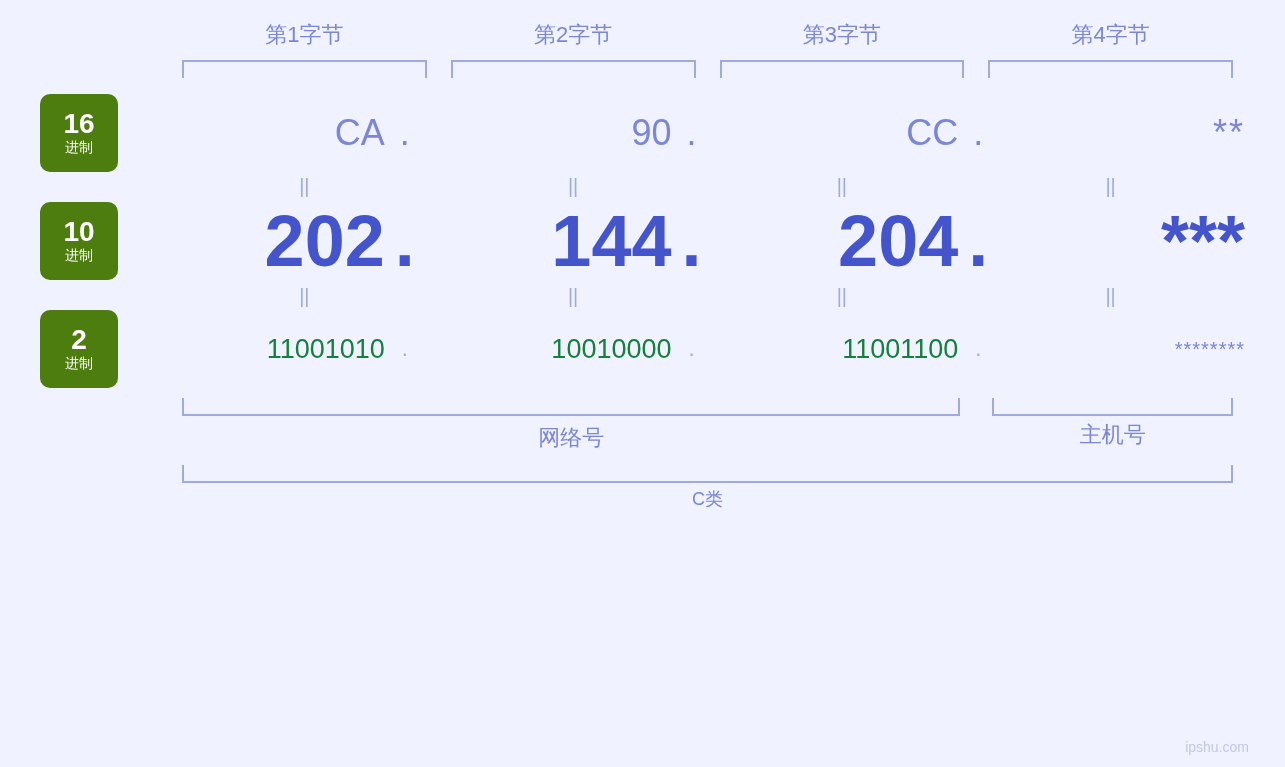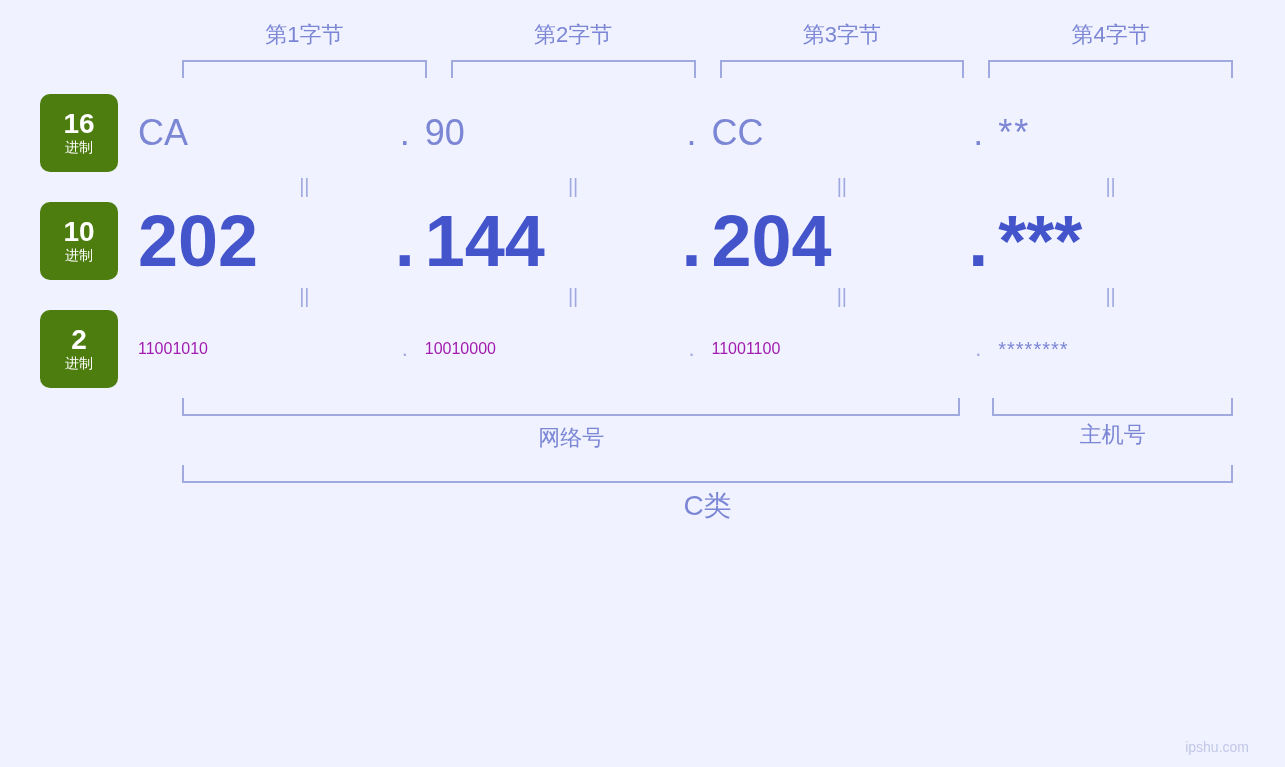--- a/index.html
+++ b/index.html
@@ -114,22 +114,22 @@
       letter-spacing: 2px;
     }
 
     .cell-value.secret-large {
       font-size: 72px;
       color: #4455cc;
       font-weight: 700;
     }
 
     .cell-value.small {
-      font-size: 16px;
-      color: #a21caf;
+      font-size: 27px;
+      color: #15803d;
     }
 
     .dot {
       font-size: 72px;
       color: #4455cc;
       font-weight: 700;
       text-align: center;
       line-height: 1;
     }
 
@@ -172,21 +172,21 @@
     }
 
     .dot-col {
       width: 40px;
       text-align: center;
       flex-shrink: 0;
     }
 
     .value-col {
       flex: 1;
-      text-align: left;
+      text-align: right;
     }
   </style>
 </head>
 <body>
 
 <div class="container">
 
   <div class="col-headers">
     <div class="col-header">第1字节</div>
     <div class="col-header">第2字节</div>
@@ -271,18 +271,18 @@
     </div>
 
     <div style="display:flex;flex-direction:column;align-items:center;width:calc(25% - 4px);margin-left:8px;">
       <div style="width:calc(100% - 24px);height:18px;border-bottom:2px solid #a0aadf;border-left:2px solid #a0aadf;border-right:2px solid #a0aadf;"></div>
       <div style="color:#7b86d4;font-size:22px;margin-top:4px;">主机号</div>
     </div>
   </div>
 
   <div style="display:flex;width:100%;padding-left:130px;margin-top:12px;flex-direction:column;align-items:center;">
     <div style="width:calc(100% - 24px);height:18px;border-bottom:2px solid #a0aadf;border-left:2px solid #a0aadf;border-right:2px solid #a0aadf;"></div>
-    <div style="color:#7b86d4;font-size:28px;margin-top:4px;text-align:center;">C类</div>
+    <div style="color:#7b86d4;font-size:18px;margin-top:4px;text-align:center;">C类</div>
   </div>
 
 </div>
 
 <div class="watermark">ipshu.com</div>
 
 </body></html>

